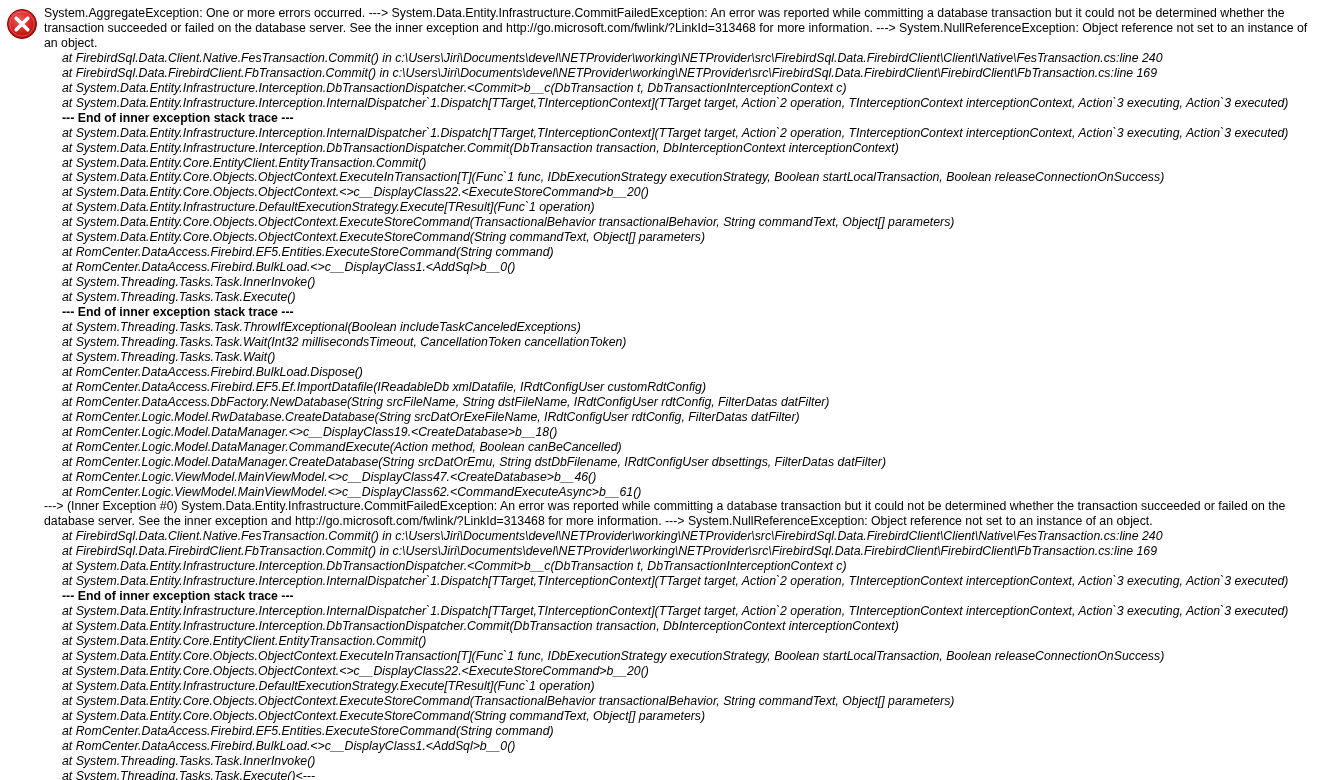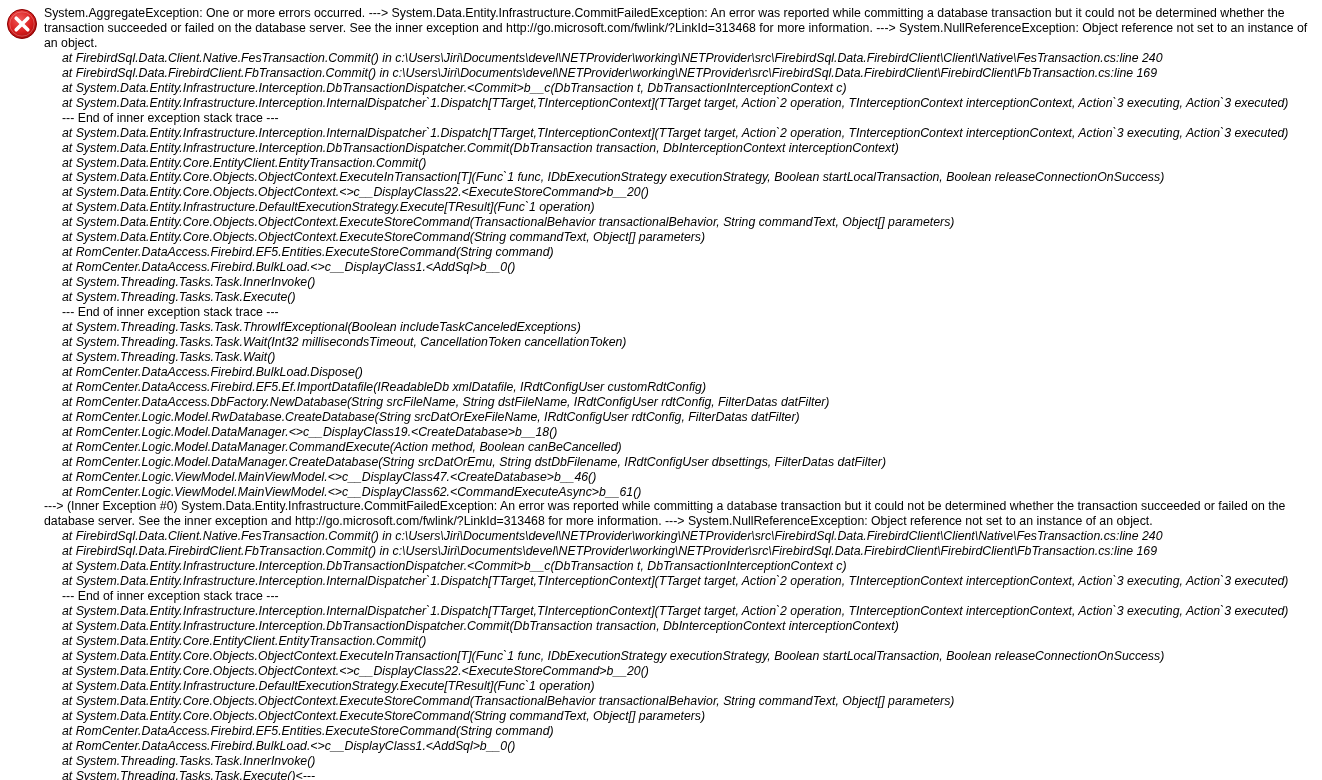--- a/index.html
+++ b/index.html
@@ -44,20 +44,21 @@
     padding-left: 18px;
     font-style: italic;
   }
   .inner-line {
     display: block;
     padding-left: 0px;
   }
   .sep-line {
     display: block;
     padding-left: 18px;
+    font-weight: bold;
   }
 </style>
 </head>
 <body>
 
 <div id="error-dialog">
 
   <div class="error-icon">
     <svg width="32" height="32" viewBox="0 0 32 32" xmlns="http://www.w3.org/2000/svg">
       <defs>

